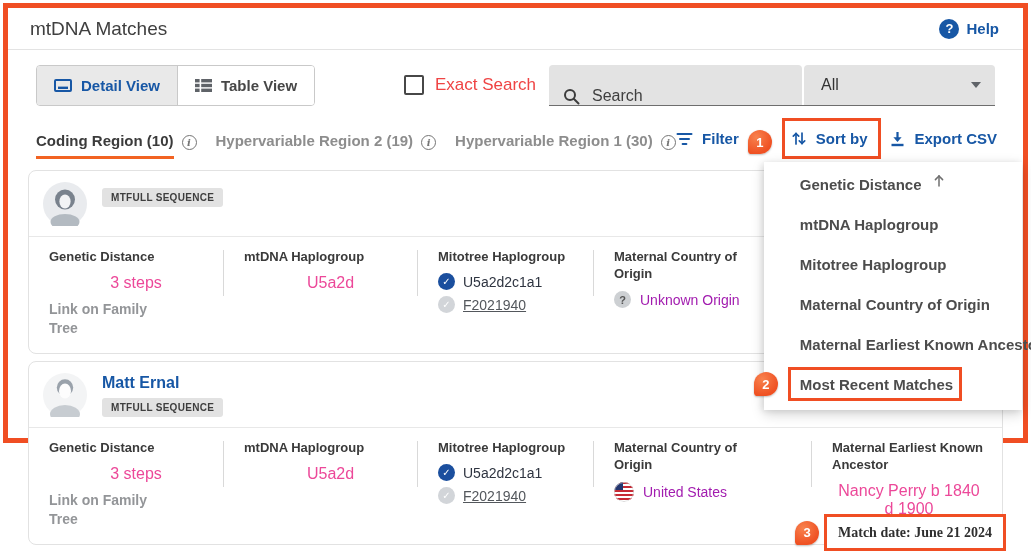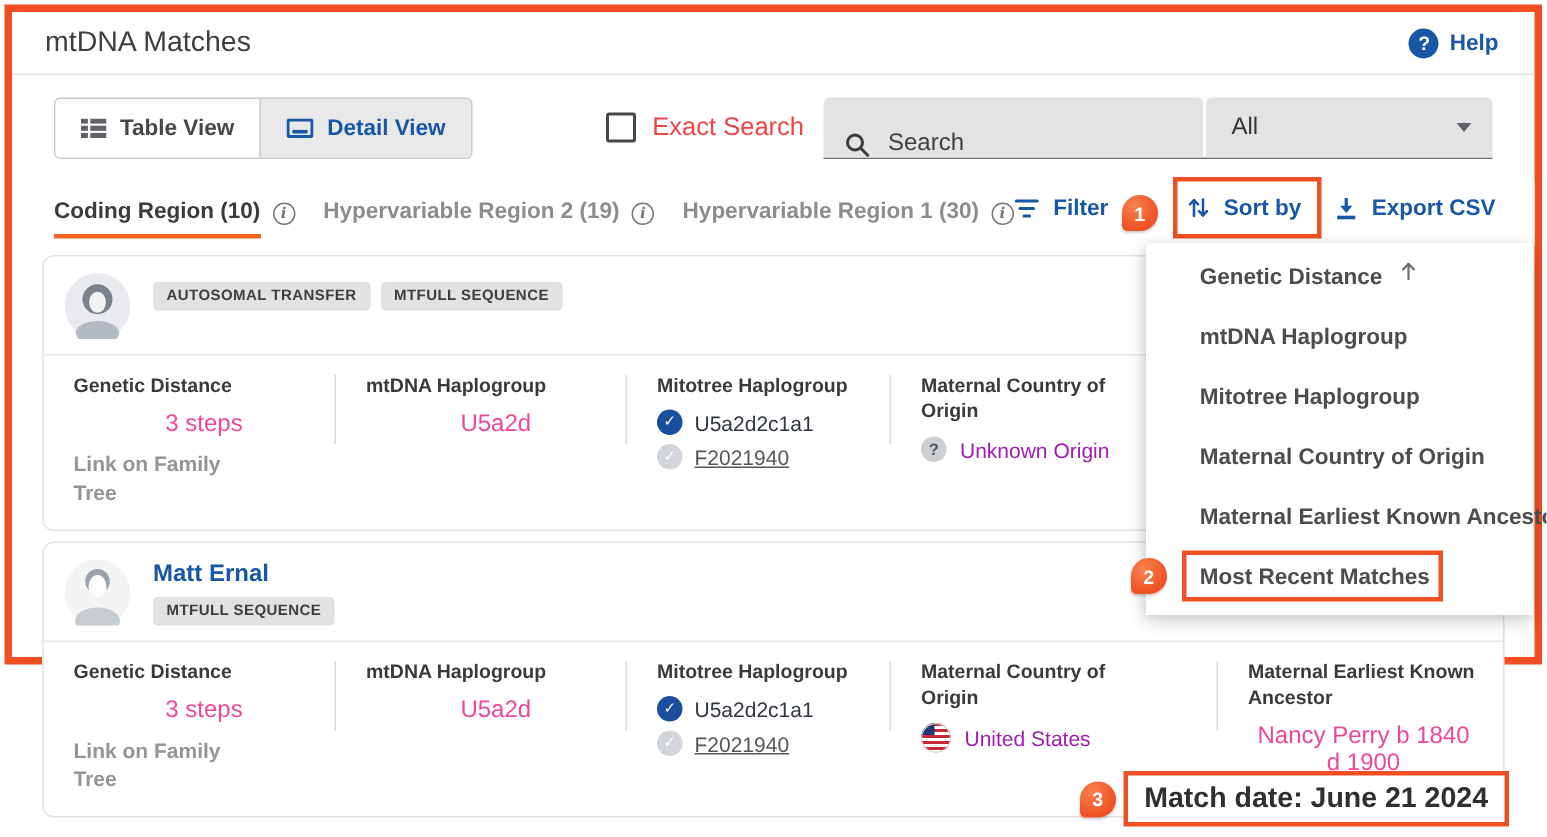--- a/index.html
+++ b/index.html
@@ -72,61 +72,61 @@
   .chk { width:17px; height:17px; border-radius:50%; color:#fff; font-size:10px; display:flex; align-items:center; justify-content:center; flex:none; }
   .chk.blue { background:#1b4f9e; }
   .chk.gray { background:#d2d5d9; }
   .chk-tx { font-size:14px; color:#2e3440; }
   .chk-tx.dim { color:#53575c;text-decoration:underline; }
   .org-row { display:flex; align-items:center; gap:9px; margin-top:9px; }
   .q-ic { width:17px; height:17px; border-radius:50%; background:#cdd0d3; color:#555; font-size:11px; font-weight:bold; display:flex; align-items:center; justify-content:center; flex:none; }
   .org-tx { font-size:14px; color:#a21caf; }
 
   .mdate-box { position:absolute; right:-4px; bottom:-7px; height:37px; min-width:155px; border:3px solid #f04e23; background:#fff; display:flex; align-items:center; justify-content:center; padding:0 11px; }
-  .mdate-tx { font-size:19px; font-weight:bold; color:#2f2f2f; white-space:nowrap; }
+  .mdate-tx { font-size:14px; font-weight:bold; color:#2f2f2f; white-space:nowrap;font-family:Liberation Serif, serif; }
   .mdate-badge { position:absolute; left:-32px; top:50%; transform:translateY(-50%); }
 
   svg { display:block; }
 </style>
 </head>
 <body>
 
 <div class="frame">
 
   <div class="hd">
     <div class="hd-title">mtDNA Matches</div>
     <div class="help">
       <span class="help-ic">?</span>
       <span class="help-tx">Help</span>
     </div>
   </div>
 
   <div class="tb">
     <div class="seg">
+      <div class="seg-btn on">
+        <span>
+          <svg width="18" height="13" viewBox="0 0 18 13">
+              <rect x="1" y="1" width="16" height="11" rx="1" fill="none" stroke="#1757a5" stroke-width="2"></rect>
+              <rect x="4" y="7.6" width="10" height="2.4" fill="#1757a5"></rect>
+            </svg>
+        </span>
+        <span>Detail View</span>
+      </div>
       <div class="seg-btn">
         <span>
           <svg width="17" height="13" viewBox="0 0 17 13">
               <g fill="#5f6368">
                 <rect x="0" y="0" width="17" height="3.4"></rect>
                 <rect x="0" y="4.8" width="17" height="3.4"></rect>
                 <rect x="0" y="9.6" width="17" height="3.4"></rect>
               </g>
               <rect x="4.6" y="0" width="1.6" height="13" fill="#fff"></rect>
             </svg>
         </span>
         <span>Table View</span>
-      </div>
-      <div class="seg-btn on">
-        <span>
-          <svg width="18" height="13" viewBox="0 0 18 13">
-              <rect x="1" y="1" width="16" height="11" rx="1" fill="none" stroke="#1757a5" stroke-width="2"></rect>
-              <rect x="4" y="7.6" width="10" height="2.4" fill="#1757a5"></rect>
-            </svg>
-        </span>
-        <span>Detail View</span>
       </div>
     </div>
 
     <div class="exact">
       <span class="cbx"></span>
       <span class="exact-tx">Exact Search</span>
     </div>
 
     <div class="searchbar">
       <div class="s-input">
@@ -249,21 +249,20 @@
         <span class="avatar">
           <svg width="44" height="44" viewBox="0 0 44 44">
               <circle cx="22" cy="22" r="22" fill="#e9ebee"></circle>
               <ellipse cx="22" cy="40" rx="14.5" ry="8" fill="#b3bac1"></ellipse>
               <circle cx="22" cy="17.5" r="10" fill="#79828d"></circle>
               <ellipse cx="22" cy="19.5" rx="5.6" ry="7" fill="#f2f3f5"></ellipse>
             </svg>
         </span>
         <div>
           <div class="pills">
-            <span class="pill">AUTOSOMAL TRANSFER</span>
             <span class="pill">MTFULL SEQUENCE</span>
           </div>
         </div>
       </div>
       <div class="c-dt g4">
         <div class="col">
           <div class="dt-lb">Genetic Distance</div>
           <div class="dt-v">3 steps</div>
           <div class="dt-link">Link on Family Tree</div>
         </div>

